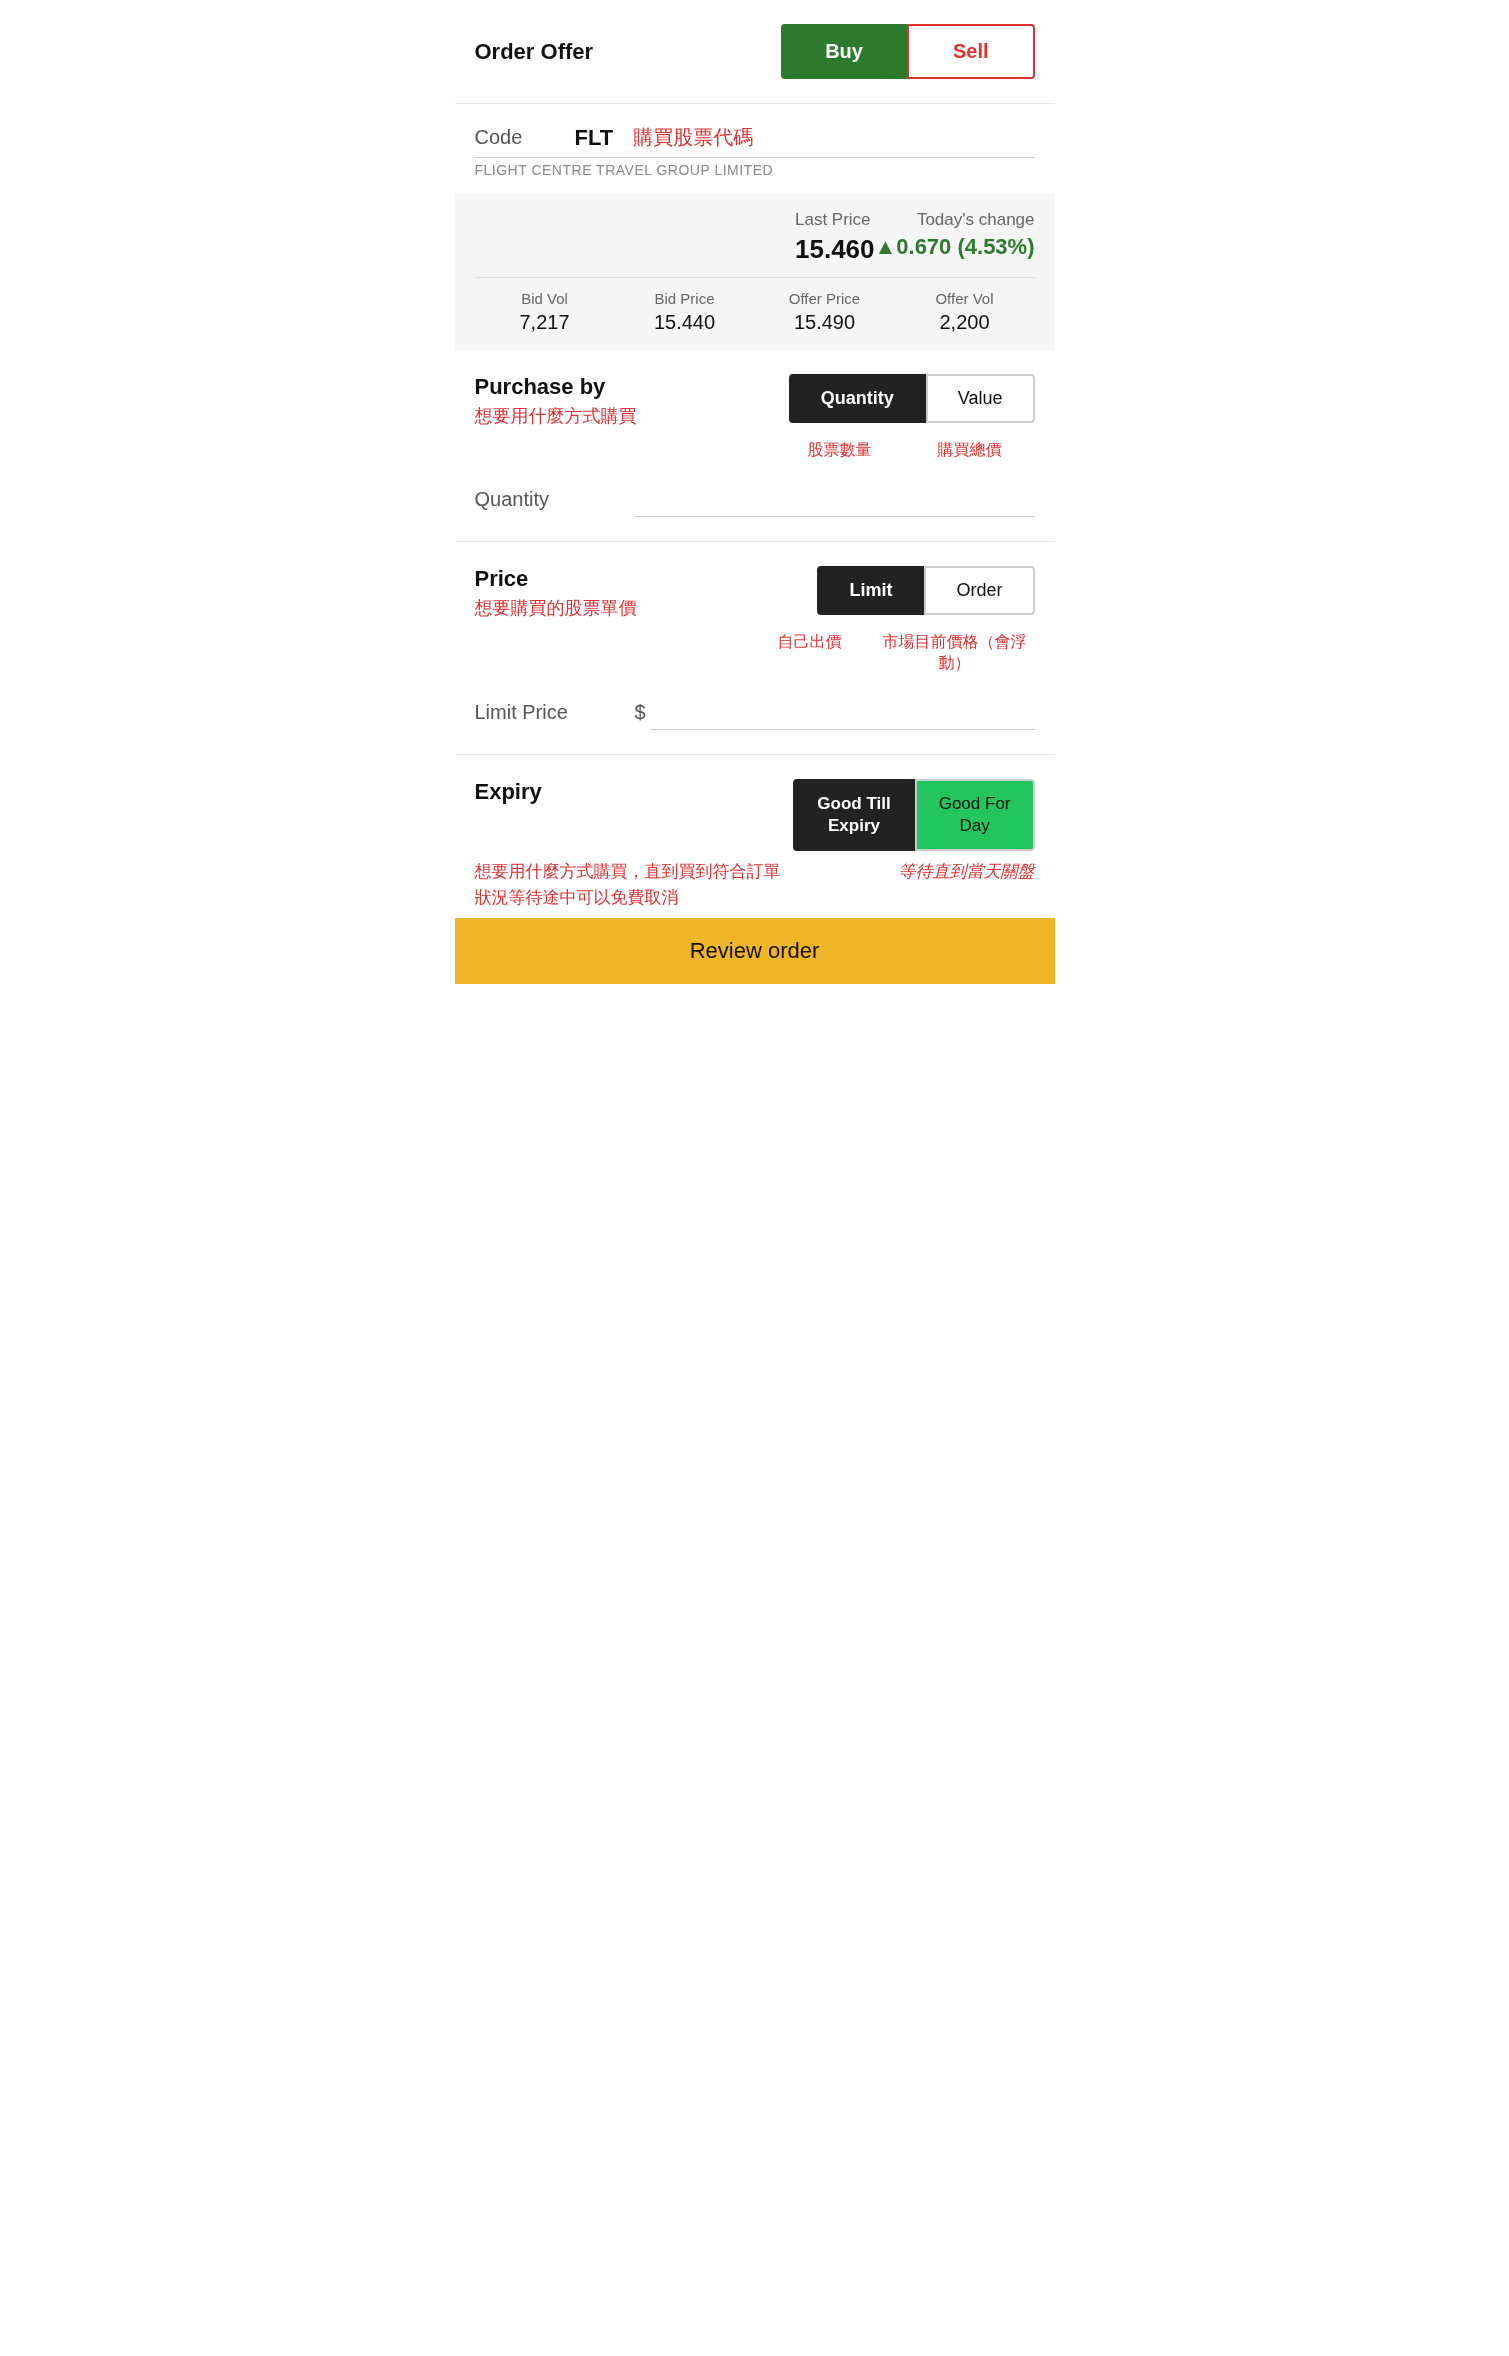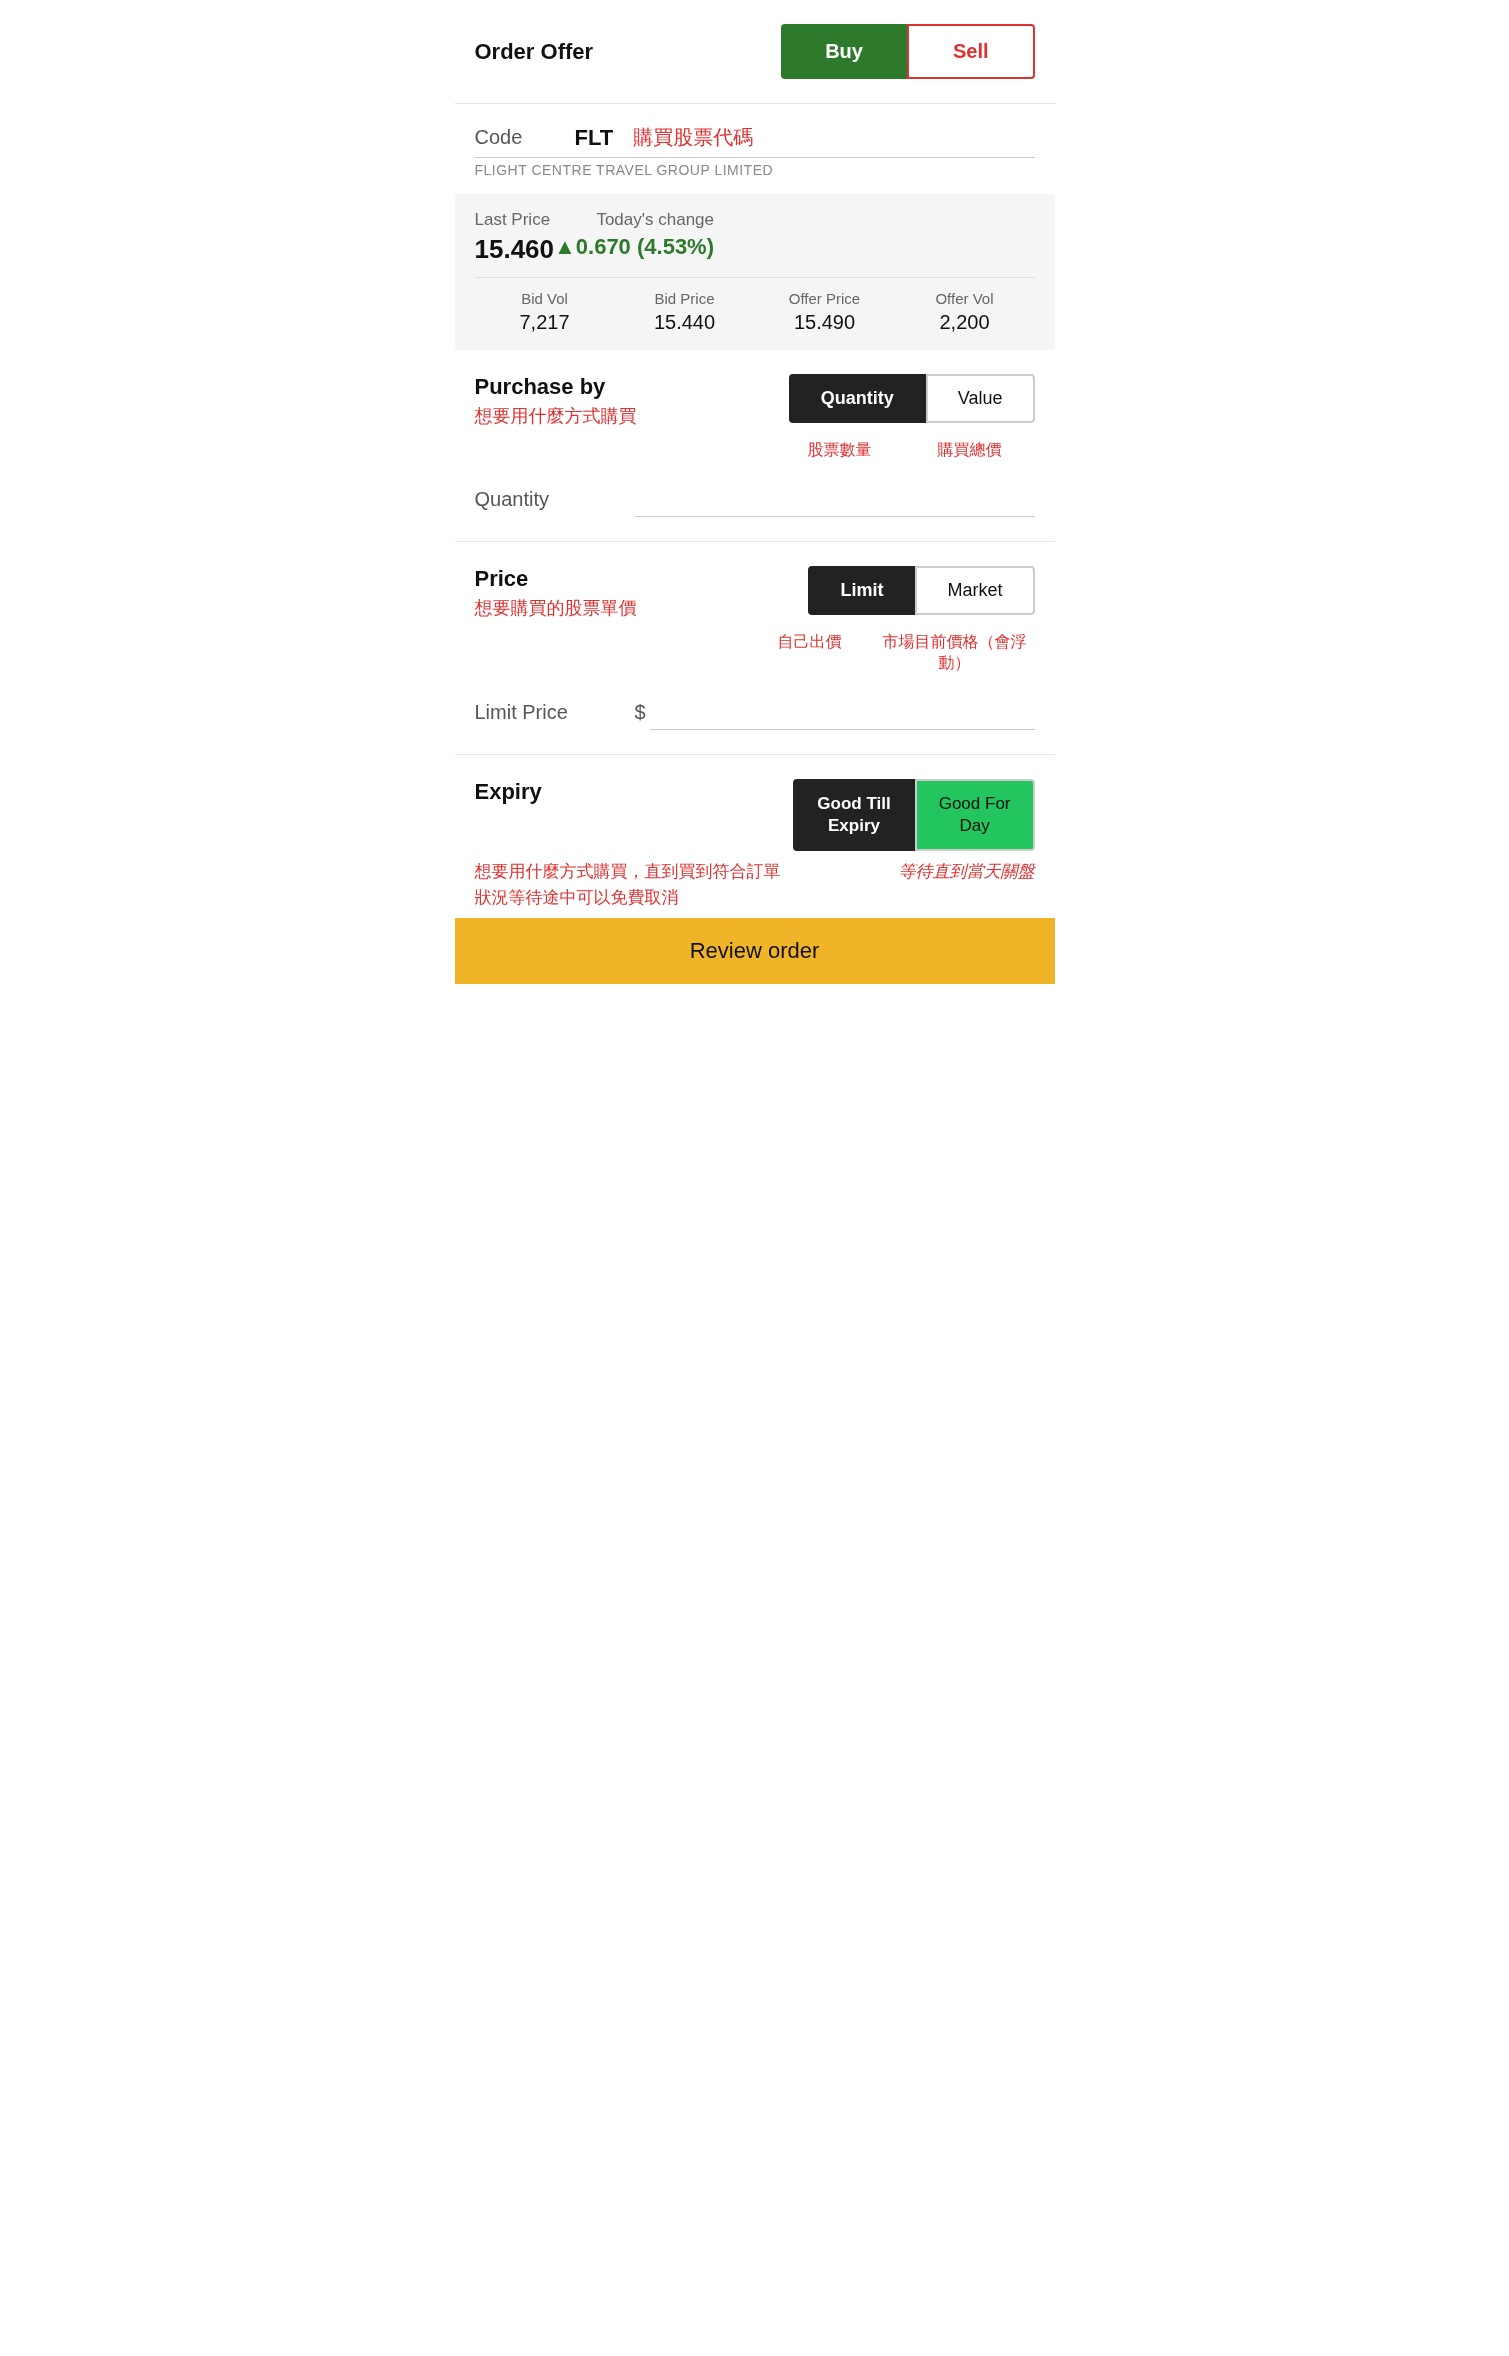--- a/index.html
+++ b/index.html
@@ -91,21 +91,21 @@
       padding-bottom: 16px;
     }
 
     
     .price-info-bg {
       background: #f5f5f5;
       padding: 16px 20px 0 20px;
     }
     .price-main-row {
       display: flex;
-      justify-content: flex-start;
+      justify-content: flex-end;
       align-items: flex-start;
       padding-bottom: 12px;
       border-bottom: 1px solid #ddd;
     }
     .price-block {
       display: flex;
       flex-direction: column;
       align-items: flex-start;
     }
     .price-block-right {
@@ -394,21 +394,21 @@
 </div>
 
 <div class="field-section">
   <div class="field-header-row">
     <div class="field-title-block">
       <span class="field-title">Price</span>
       <span class="field-subtitle">想要購買的股票單價</span>
     </div>
     <div class="toggle-buttons">
       <button class="toggle-btn-active">Limit</button>
-      <button class="toggle-btn-inactive">Market</button>
+      <button class="toggle-btn-inactive">Order</button>
     </div>
   </div>
   <div class="toggle-labels-row">
     <span class="toggle-label">自己出價</span>
     <span class="toggle-label" style="width:160px;">市場目前價格（會浮動）</span>
   </div>
   <div class="field-input-row">
     <span class="field-input-label">Limit Price</span>
     <span class="field-input-prefix">$</span>
     <input class="field-input" type="text" style="">

